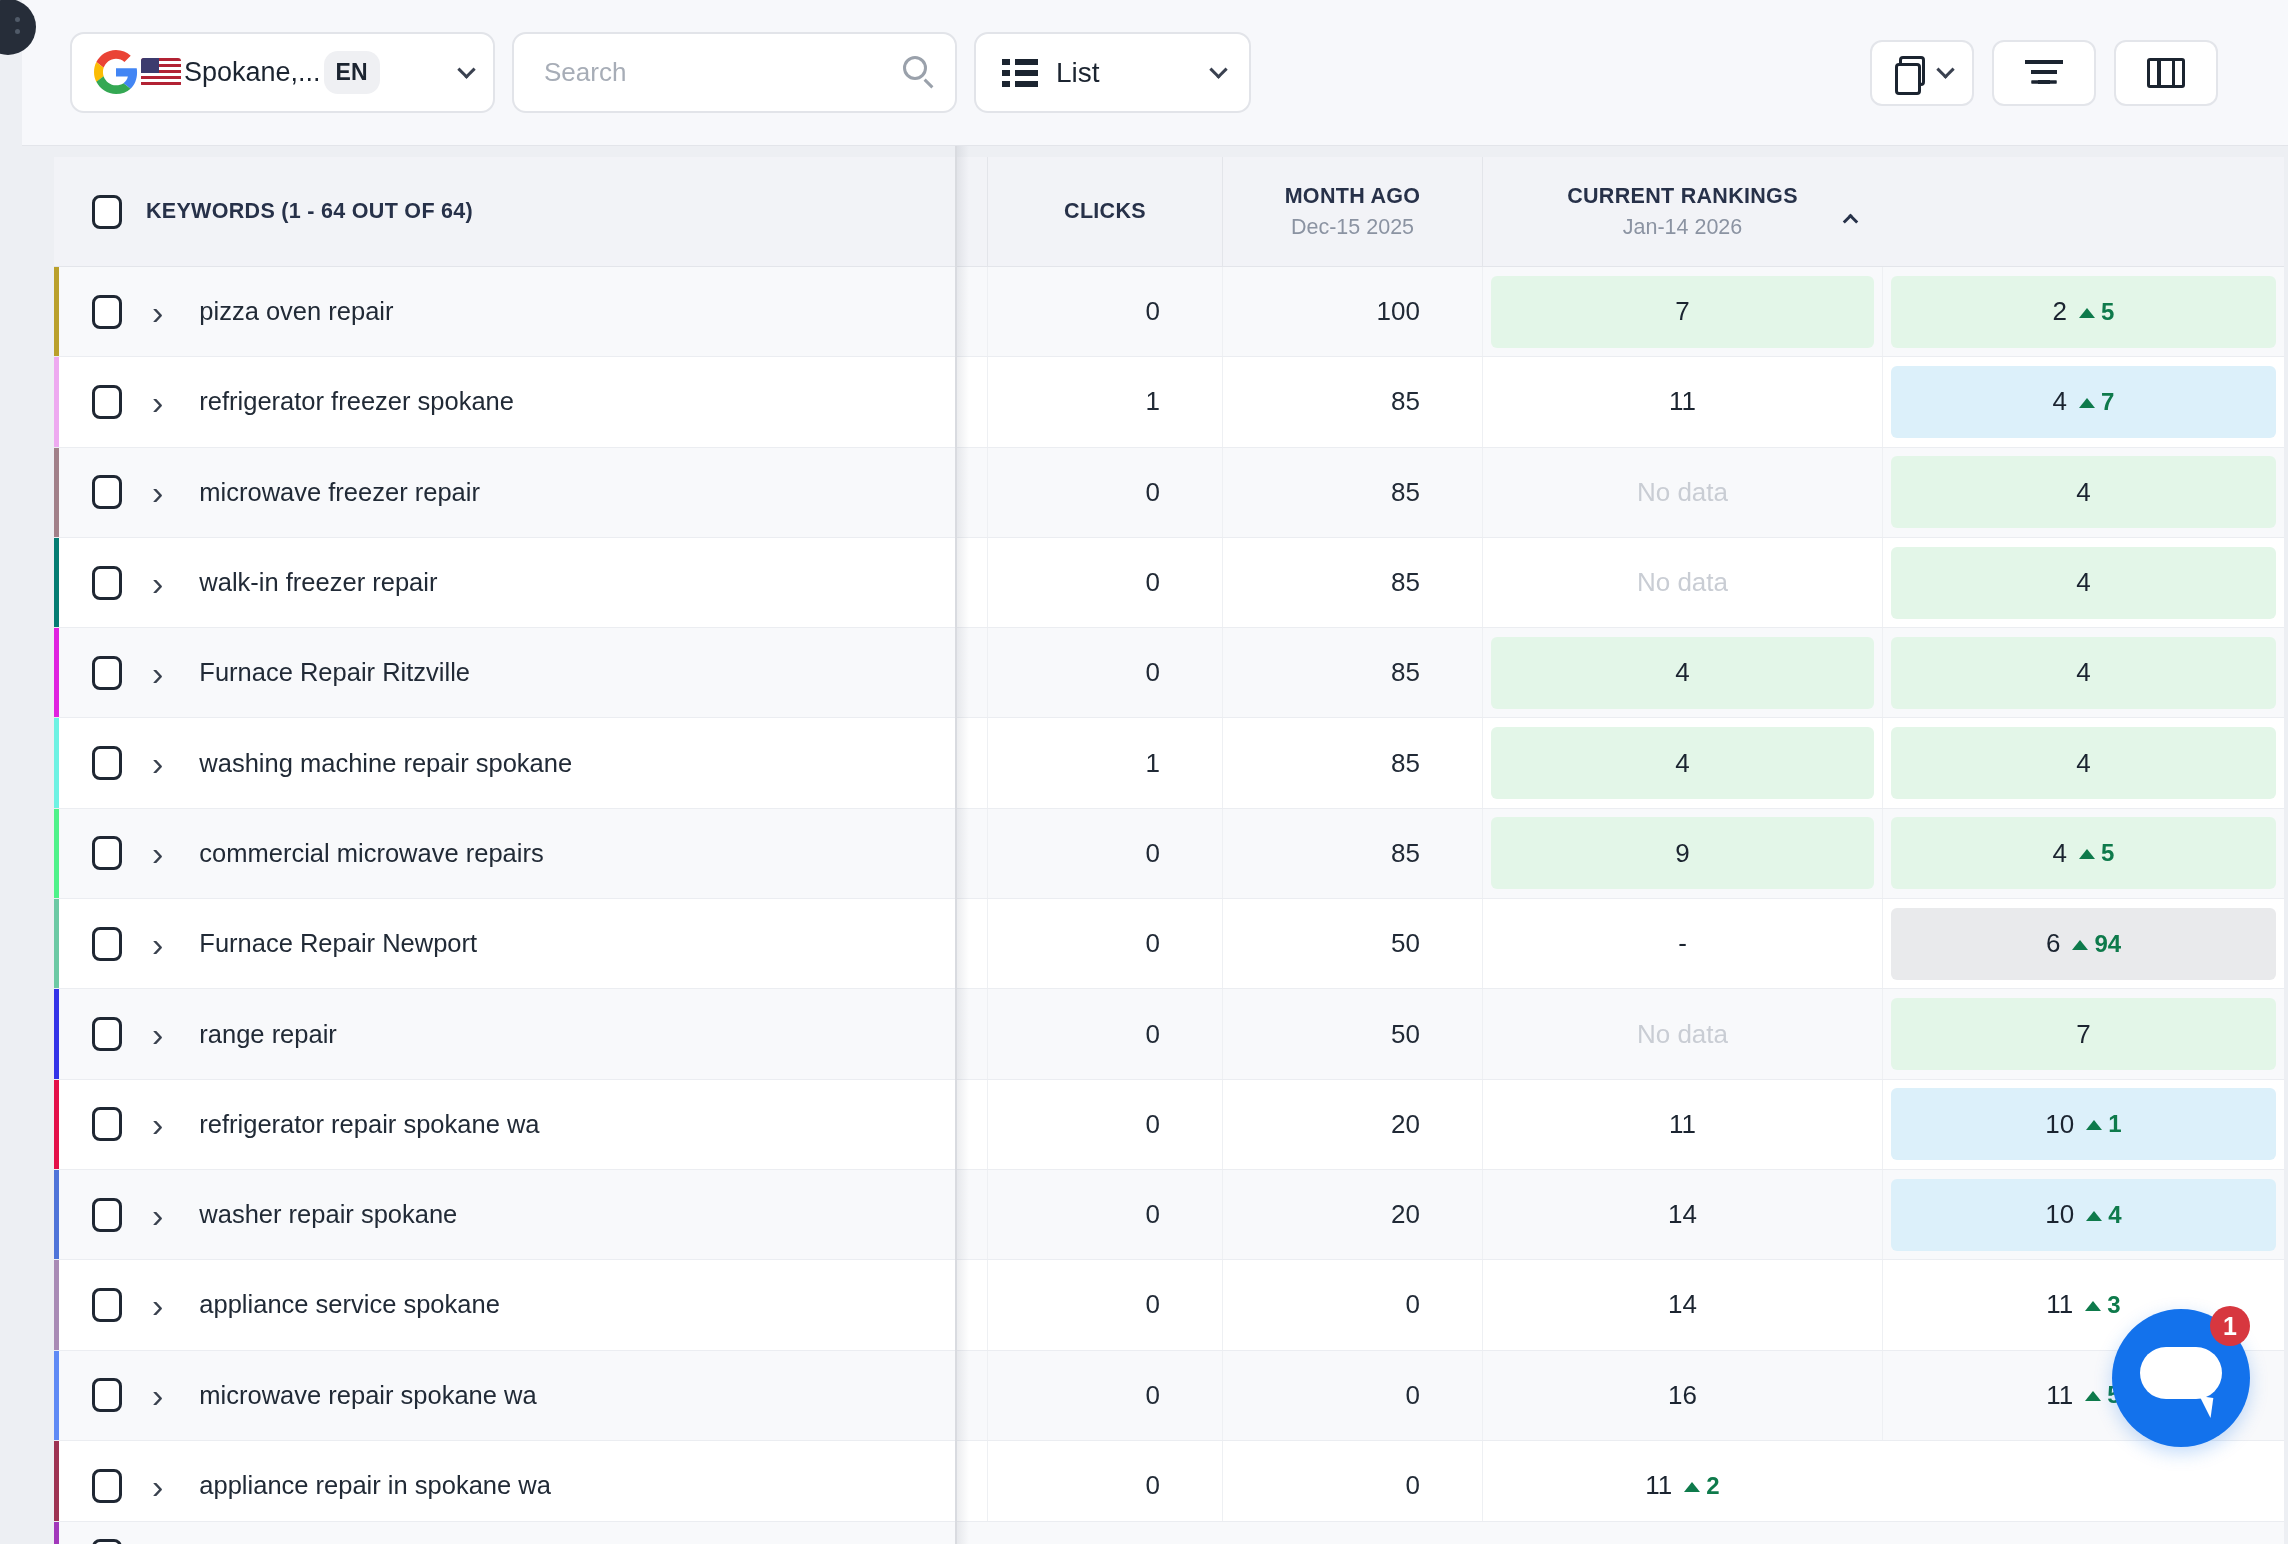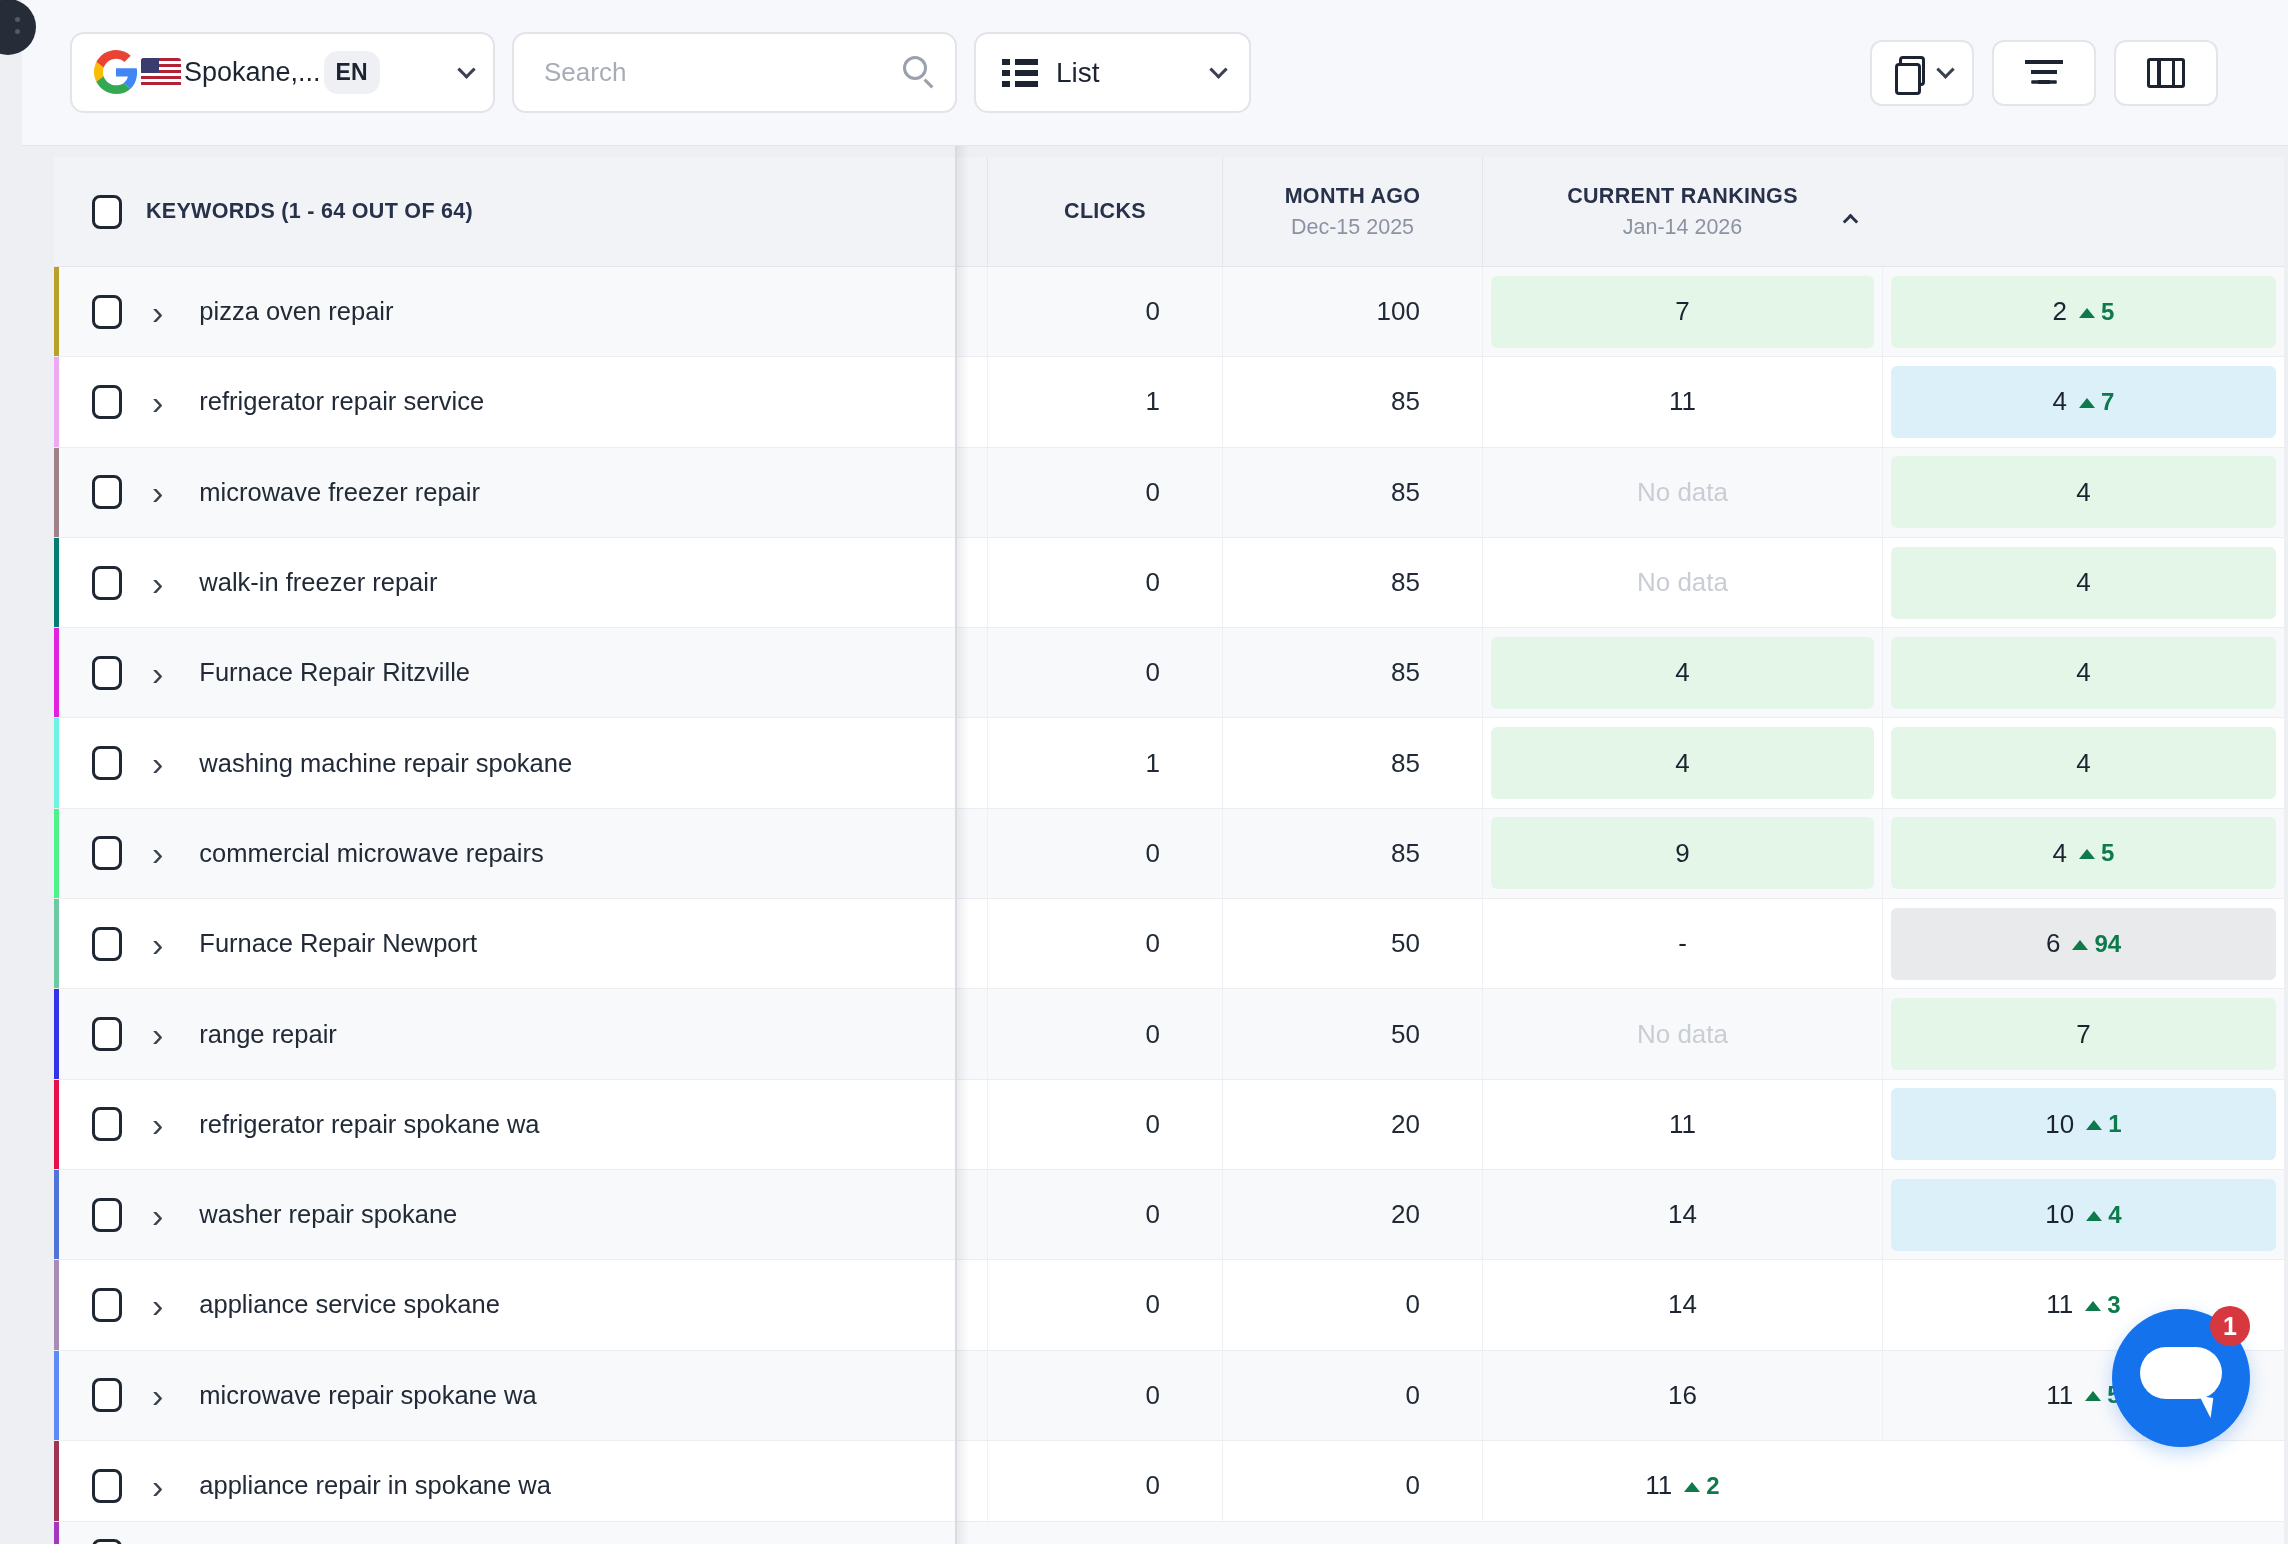--- a/index.html
+++ b/index.html
@@ -227,21 +227,21 @@
         </span>
       </span>
     </div>
   </div>
 
   <div class="row">
     <span class="bar" style="background: rgb(238, 170, 240);"></span>
     <div class="cell kw">
       <span class="checkbox"></span>
       <span class="expand">›</span>
-      <span class="kw-text">refrigerator repair service</span>
+      <span class="kw-text">refrigerator freezer spokane</span>
     </div>
     <div class="cell num">1</div>
     <div class="cell num">85</div>
     <div class="cell bcell">
       <span class="badge month-badge">
             <span class="mval">11</span>
           </span>
     </div>
     <div class="cell bcell">
       <span class="badge cur-badge blue">

